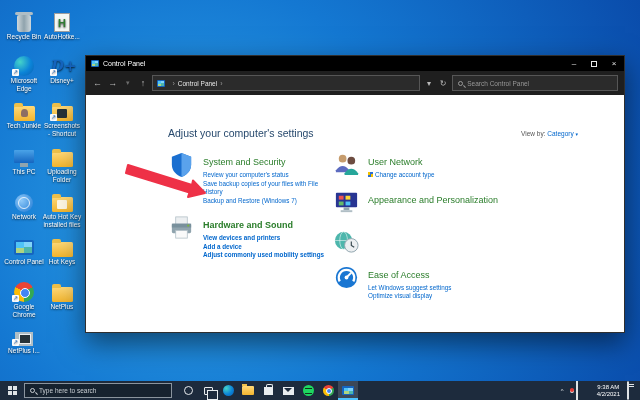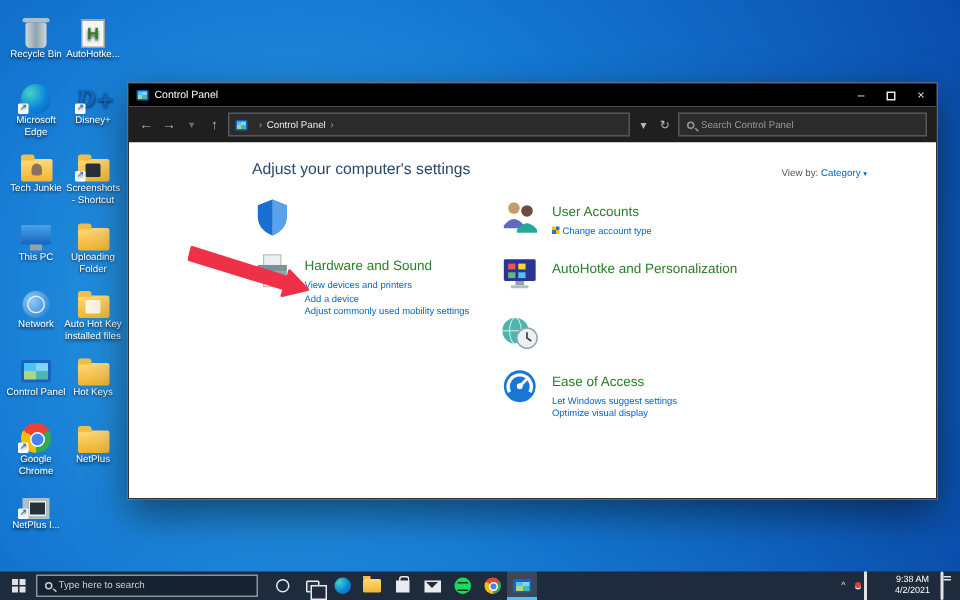--- a/index.html
+++ b/index.html
@@ -63,31 +63,31 @@
   .addressbar { width:288px; height:16px; background:#2b2b2b; border:1px solid #565656; display:flex;
         align-items:center; gap:3px; padding:0 4px; color:#e8e8e8; font-size:6.5px; }
   .crumb-sep { color:#9a9a9a; font-size:7px; }
   .bar-btn { color:#b9b9b9; font-size:8px; width:11px; text-align:center; }
   .searchbox { margin-left:auto; width:178px; height:16px; background:#2b2b2b; border:1px solid #565656;
         display:flex; align-items:center; gap:4px; padding:0 5px; color:#989898; font-size:6.5px; }
   .mag { width:5px; height:5px; border:1px solid #989898; border-radius:50%; position:relative; flex:none;}
   .mag::after { content:""; position:absolute; left:4px; top:4px; width:3px; height:1px; background:#989898; transform:rotate(45deg); }
 
   .content { flex:1; background:#fff; padding:12px 0 0 82px; overflow:hidden; }
-  .content-header { display:flex; align-items:flex-end; margin-bottom:12px; }
+  .content-header { display:flex; align-items:center; margin-bottom:12px;margin-top:20px; }
   .page-title { font-size:10.5px; color:#27496d; }
   .view-by { margin-left:auto; margin-right:46px; font-size:6.5px; color:#555; }
   .view-by .cat { color:#0066cc; }
   .view-by .caret { font-size:5px; color:#0066cc; }
 
   .cats { display:flex; }
   .col-left { width:165px; flex:none; }
   .col-right { flex:1; }
   .cat-item { display:flex; margin-bottom:9px; }
-  .cat-item.gap-lg { margin-bottom:13px; }
+  .cat-item.gap-lg { margin-bottom:13px;font-weight:bold; }
   .cat-icon { width:27px; height:27px; margin-right:8px; flex:none; }
   .cat-title { font-size:9px; color:#2a7d2a; }
   .cat-links { margin-top:2px; }
   .cat-link { display:block; font-size:6.3px; color:#0066cc; line-height:1.35; text-decoration:none; }
   .uac { display:inline-block; width:5px; height:5px; margin-right:2px;
         background: conic-gradient(#2f6fd0 0 25%, #f5c400 0 50%, #2f6fd0 0 75%, #f5c400 0); }
 
   
   .arrow-annot { position:absolute; left:125px; top:163px; z-index:20; }
 
@@ -289,20 +289,28 @@
     </div>
 
     <div class="cats">
 
       <div class="col-left">
         <div class="cat-item">
           <svg class="cat-icon" viewBox="0 0 28 28">
             <path d="M14 2 L24 6 V14 C24 21 19 25 14 27 C9 25 4 21 4 14 V6 Z" fill="#1a6fd0"></path>
             <path d="M14 2 L24 6 V14 C24 21 19 25 14 27 Z" fill="#5aa2ec"></path>
           </svg>
+          <div>
+            <a class="cat-title" style="text-decoration:none">System and Security</a>
+            <div class="cat-links">
+              <a class="cat-link">Review your computer's status</a>
+              <a class="cat-link">Save backup copies of your files with File History</a>
+              <a class="cat-link">Backup and Restore (Windows 7)</a>
+            </div>
+          </div>
         </div>
 
 
         <div class="cat-item gap-lg">
           <svg class="cat-icon" viewBox="0 0 28 28">
             <rect x="8" y="3" width="12" height="8" fill="#eceff1" stroke="#b0bec5" stroke-width="0.8"></rect>
             <rect x="4" y="10" width="20" height="10" rx="1.5" fill="#90a4ae"></rect>
             <rect x="4" y="10" width="20" height="4" fill="#78909c"></rect>
             <circle cx="21" cy="12" r="1.2" fill="#7cb342"></circle>
             <rect x="8" y="17" width="12" height="8" fill="#fafafa" stroke="#b0bec5" stroke-width="0.8"></rect>
@@ -321,39 +329,39 @@
 
       <div class="col-right">
         <div class="cat-item">
           <svg class="cat-icon" viewBox="0 0 28 28">
             <circle cx="10" cy="8" r="4" fill="#c69c6d"></circle>
             <path d="M3 20 Q10 11 17 20 L17 22 L3 22 Z" fill="#5c6bc0"></path>
             <circle cx="19" cy="10" r="4" fill="#6d4c41"></circle>
             <path d="M12 23 Q19 14 26 23 L26 25 L12 25 Z" fill="#26a69a"></path>
           </svg>
           <div>
-            <a class="cat-title" style="text-decoration:none">User Accounts</a>
+            <a class="cat-title" style="text-decoration:none">User Network</a>
             <div class="cat-links">
               <a class="cat-link"><span class="uac"></span><span>Change account type</span></a>
             </div>
           </div>
         </div>
 
         <div class="cat-item" style="margin-bottom:12px">
           <svg class="cat-icon" viewBox="0 0 28 28">
             <rect x="3" y="4" width="22" height="15" rx="1" fill="#283593"></rect>
             <rect x="6" y="7" width="5" height="4" fill="#ef5350"></rect>
             <rect x="13" y="7" width="5" height="4" fill="#fdd835"></rect>
             <rect x="6" y="13" width="5" height="4" fill="#66bb6a"></rect>
             <rect x="13" y="13" width="5" height="4" fill="#4fc3f7"></rect>
             <rect x="11" y="19" width="6" height="3" fill="#90a4ae"></rect>
             <rect x="8" y="22" width="12" height="2" fill="#b0bec5"></rect>
           </svg>
           <div>
-            <a class="cat-title" style="text-decoration:none">AutoHotke and Personalization</a>
+            <a class="cat-title" style="text-decoration:none">Appearance and Personalization</a>
           </div>
         </div>
 
         <div class="cat-item">
           <svg class="cat-icon" viewBox="0 0 28 28">
             <circle cx="11" cy="13" r="9" fill="#4db6ac"></circle>
             <ellipse cx="11" cy="13" rx="4" ry="9" fill="none" stroke="#ffffff" stroke-width="0.7" opacity="0.8"></ellipse>
             <path d="M2 13 H20" stroke="#ffffff" stroke-width="0.7" opacity="0.8"></path>
             <circle cx="19" cy="18" r="7" fill="#eceff1" stroke="#90a4ae" stroke-width="1"></circle>
             <path d="M19 14 V18 L22 20" stroke="#37474f" stroke-width="1.2" fill="none"></path>

